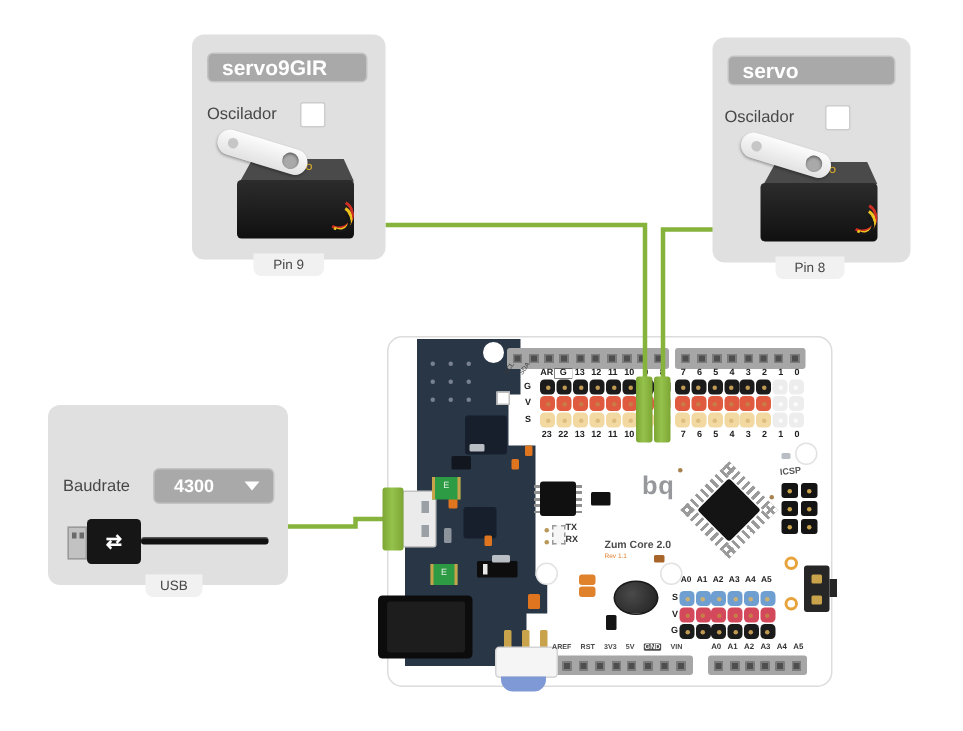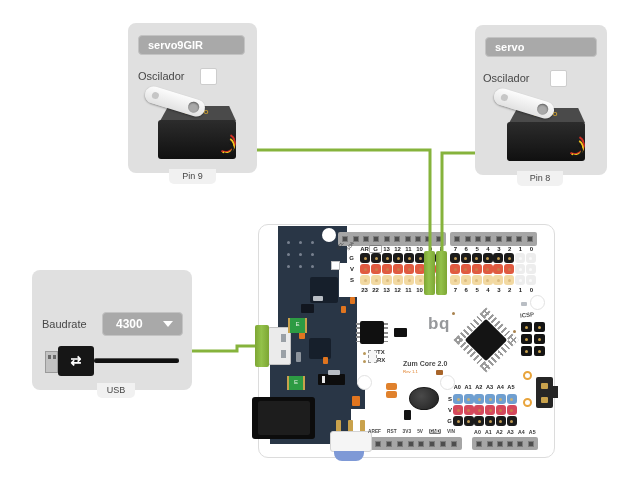--- a/index.html
+++ b/index.html
@@ -2,21 +2,21 @@
 <html><head>
 <meta charset="utf-8">
 <style>
   html,body{margin:0;padding:0}
   body{width:642px;height:487px;position:relative;background:#fff;overflow:hidden;
        font-family:"Liberation Sans",sans-serif;-webkit-font-smoothing:antialiased}
   .abs{position:absolute}
   
   .card{position:absolute;background:#e0e0e0;border-radius:8px;z-index:10}
   .card-title{position:absolute;left:10px;top:12px;height:20px;background:#a9a9a9;border:1px solid #c3c3c3;
-      border-radius:4px;color:#fff;font-weight:bold;font-size:11px;line-height:18px;padding-left:9px;box-sizing:border-box}
+      border-radius:4px;color:#fff;font-weight:bold;font-size:14px;line-height:18px;padding-left:9px;box-sizing:border-box}
   .osc{position:absolute;font-size:11px;color:#474747}
   .chk{position:absolute;width:15px;height:15px;background:#fff;border:1px solid #cdcdcd;border-radius:2px}
   .tab{position:absolute;background:#f1f1f1;color:#474747;font-size:9px;text-align:center;line-height:15px;
       height:15px;border-radius:0 0 5px 5px}
   #card-servo9gir{left:128px;top:23px;width:129px;height:150px}
   #card-servo9gir .card-title{width:107px}
   #card-servo9gir .osc{left:10px;top:47px}
   #card-servo9gir .chk{left:72px;top:45px}
   #card-servo9gir .tab{left:41px;top:146px;width:47px}
   #card-servo{left:475px;top:25px;width:132px;height:150px}

